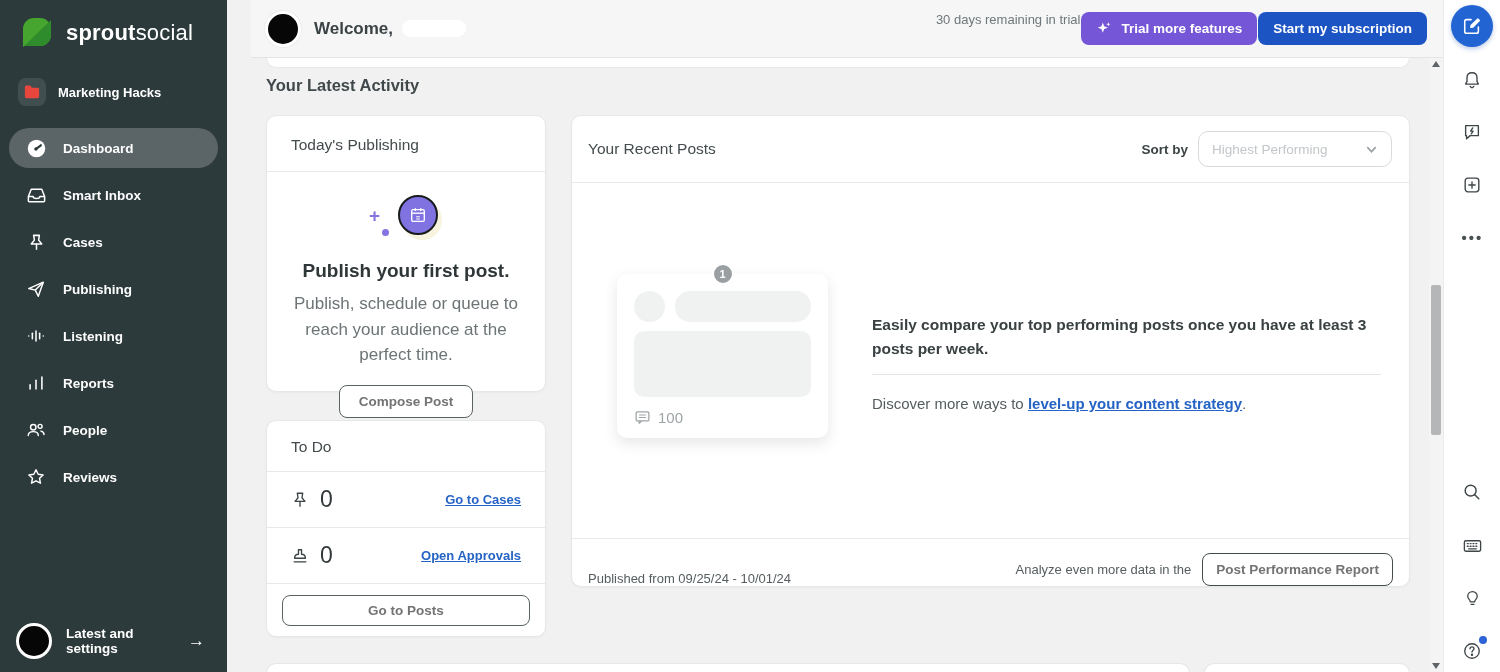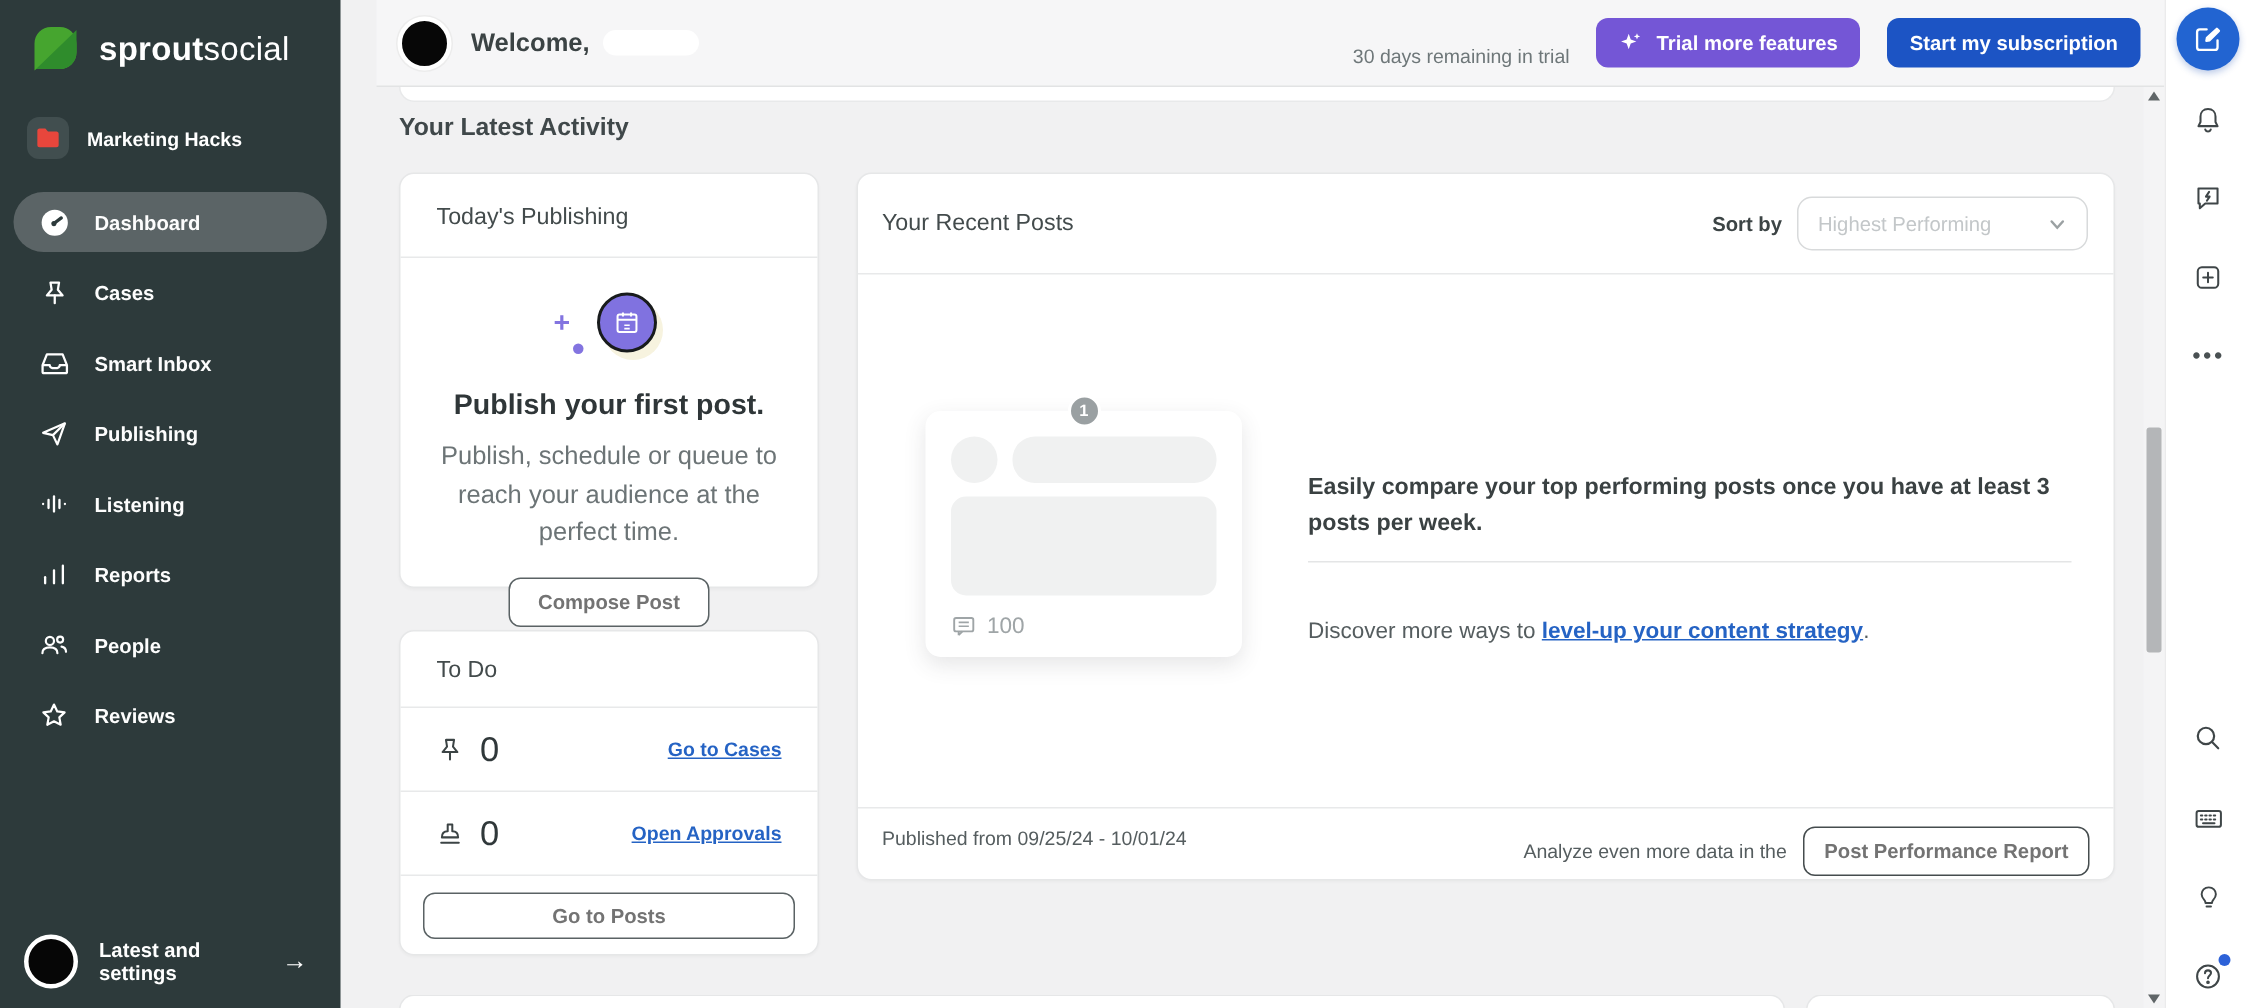--- a/index.html
+++ b/index.html
@@ -23,21 +23,21 @@
   .sidebar-footer { position:absolute; left:0; right:0; bottom:0; display:flex; align-items:center; gap:14px; padding:13px 22px 13px 16px; }
   .avatar-dark { width:36px; height:36px; border-radius:50%; background:#060606; border:3px solid #fff; flex:0 0 auto; }
   .footer-label { font-size:13.5px; font-weight:bold; flex:1; }
   .footer-arrow { font-size:17px; color:#fff; }
 
   
   .topbar { position:absolute; left:251px; top:0; width:1192px; height:58px; background:#f6f6f7; border-bottom:1px solid #e2e3e4; display:flex; align-items:center; padding:0 16px 0 14px; z-index:4; }
   .tb-avatar { width:36px; height:36px; border-radius:50%; background:#070707; border:3px solid #fff; box-shadow:0 0 0 1px #ececec; }
   .tb-welcome { font-size:17px; font-weight:bold; color:#3b4344; margin-left:13px; }
   .tb-redacted { width:64px; height:17px; background:#fff; border-radius:9px; margin-left:9px; }
-  .tb-right { margin-left:auto; display:flex; align-items:flex-end; gap:18px; }
+  .tb-right { margin-left:auto; display:flex; align-items:flex-start; gap:1px; }
   .tb-trial-text { font-size:13px; color:#6e7779; }
   .btn-purple { display:flex; align-items:center; gap:8px; height:33px; padding:0 15px; border-radius:8px; background:#7456d6; color:#fff; font-size:13.5px; font-weight:bold; border:none; cursor:pointer; }
   .btn-blue { height:33px; padding:0 15px; border-radius:8px; background:#1c54c4; color:#fff; font-size:13.5px; font-weight:bold; border:none; cursor:pointer; }
 
   
   .main { position:absolute; left:251px; top:58px; width:1178px; height:614px; background:#f1f1f2; }
   .prev-card-edge { position:absolute; left:15px; top:0; width:1144px; height:10px; background:#fff; border-radius:0 0 10px 10px; border:1px solid #e8e9ea; border-top:none; }
   .section-title { position:absolute; left:15px; top:18px; font-size:16.5px; font-weight:bold; color:#40484a; }
 
   .card { position:absolute; background:#fff; border:1px solid #e6e7e8; border-radius:10px; box-shadow:0 1px 2px rgba(40,45,50,.04); }
@@ -73,24 +73,24 @@
   .skel-card { position:absolute; left:45px; top:158px; width:211px; height:164px; background:#fff; border-radius:10px; box-shadow:0 5px 14px rgba(60,65,70,.13); padding:17px; }
   .skel-badge { position:absolute; left:50%; top:-11px; transform:translateX(-50%); width:22px; height:22px; border-radius:50%; background:#9aa0a2; color:#fff; font-size:11px; font-weight:bold; display:flex; align-items:center; justify-content:center; border:2px solid #fff; }
   .skel-row { display:flex; align-items:center; }
   .skel-avatar { width:31px; height:31px; border-radius:50%; background:#f0f1f1; flex:0 0 auto; }
   .skel-bar { flex:1; height:31px; border-radius:15px; background:#f0f1f1; margin-left:10px; }
   .skel-block { height:66px; border-radius:10px; background:#f0f1f1; margin-top:9px; }
   .skel-meta { display:flex; align-items:center; gap:7px; margin-top:12px; color:#9fa5a7; font-size:15px; }
 
   .recent-msg { position:absolute; left:300px; top:197px; width:505px; font-size:15.5px; font-weight:bold; color:#3a4142; line-height:1.55; }
   .recent-divider { position:absolute; left:300px; top:258px; width:509px; border-top:1px solid #e4e5e6; }
-  .recent-discover { position:absolute; left:300px; top:296px; font-size:15px; color:#555d5f; }
+  .recent-discover { position:absolute; left:300px; top:279px; font-size:15px; color:#555d5f; }
   .recent-link { color:#2563c4; font-weight:bold; text-decoration:underline; cursor:pointer; }
 
-  .recent-footer { position:absolute; left:0; right:0; bottom:0; height:48px; border-top:1px solid #e8e9ea; display:flex; align-items:flex-start; padding:12px 16px; }
+  .recent-footer { position:absolute; left:0; right:0; bottom:0; height:48px; border-top:1px solid #e8e9ea; display:flex; align-items:flex-end; padding:0 16px; }
   .rf-left { font-size:13px; color:#555d5f; }
   .rf-right { margin-left:auto; display:flex; align-items:center; gap:11px; }
   .rf-text { font-size:13px; color:#555d5f; }
   .rf-btn { padding:8px 13px; border-color:#454c4e; }
 
   .bottom-card-wide { position:absolute; left:15px; top:605px; width:924px; height:12px; background:#fff; border:1px solid #e6e7e8; border-bottom:none; border-radius:10px 10px 0 0; }
   .bottom-card-narrow { position:absolute; left:953px; top:605px; width:206px; height:12px; background:#fff; border:1px solid #e6e7e8; border-bottom:none; border-radius:10px 10px 0 0; }
 
   
   .scrollbar { position:absolute; left:1429px; top:58px; width:14px; height:614px; background:#f4f4f5; z-index:6; }
@@ -135,35 +135,35 @@
         <svg width="19" height="19" viewBox="0 0 20 20">
             <circle cx="10" cy="10" r="9.2" fill="#fff"></circle>
             <path d="M9.6 10.4 L14.6 6.6" stroke="#2d3a3b" stroke-width="2.3" stroke-linecap="round"></path>
             <circle cx="9.4" cy="10.6" r="1.8" fill="#2d3a3b"></circle>
           </svg>
       </span>
       <span>Dashboard</span>
     </div>
     <div class="nav-item">
       <span class="nav-icon">
+        <svg width="21" height="21" viewBox="0 0 22 22" fill="none" stroke="#fff" stroke-width="1.6" stroke-linejoin="round">
+            <path d="M5.5 4.5 H16.5 L19.5 12 V16.5 C19.5 17 19 17.5 18.5 17.5 H3.5 C3 17.5 2.5 17 2.5 16.5 V12 Z"></path>
+            <path d="M2.5 12 H7.5 C7.5 14.8 14.5 14.8 14.5 12 H19.5"></path>
+          </svg>
+      </span>
+      <span>Smart Inbox</span>
+    </div>
+    <div class="nav-item">
+      <span class="nav-icon">
         <svg width="19" height="19" viewBox="0 0 20 20" fill="none" stroke="#fff" stroke-width="1.6" stroke-linejoin="round">
             <path d="M7 2.5 H13 L12.2 7.5 L15.5 11.5 H4.5 L7.8 7.5 Z"></path>
             <path d="M10 11.5 V17" stroke-linecap="round"></path>
           </svg>
       </span>
       <span>Cases</span>
-    </div>
-    <div class="nav-item">
-      <span class="nav-icon">
-        <svg width="21" height="21" viewBox="0 0 22 22" fill="none" stroke="#fff" stroke-width="1.6" stroke-linejoin="round">
-            <path d="M5.5 4.5 H16.5 L19.5 12 V16.5 C19.5 17 19 17.5 18.5 17.5 H3.5 C3 17.5 2.5 17 2.5 16.5 V12 Z"></path>
-            <path d="M2.5 12 H7.5 C7.5 14.8 14.5 14.8 14.5 12 H19.5"></path>
-          </svg>
-      </span>
-      <span>Smart Inbox</span>
     </div>
     <div class="nav-item">
       <span class="nav-icon">
         <svg width="20" height="20" viewBox="0 0 22 22" fill="none" stroke="#fff" stroke-width="1.6" stroke-linejoin="round">
             <path d="M3 10.5 L19 3.5 L13.5 19 L10.2 12.2 Z"></path>
             <path d="M10.2 12.2 L19 3.5"></path>
           </svg>
       </span>
       <span>Publishing</span>
     </div>

